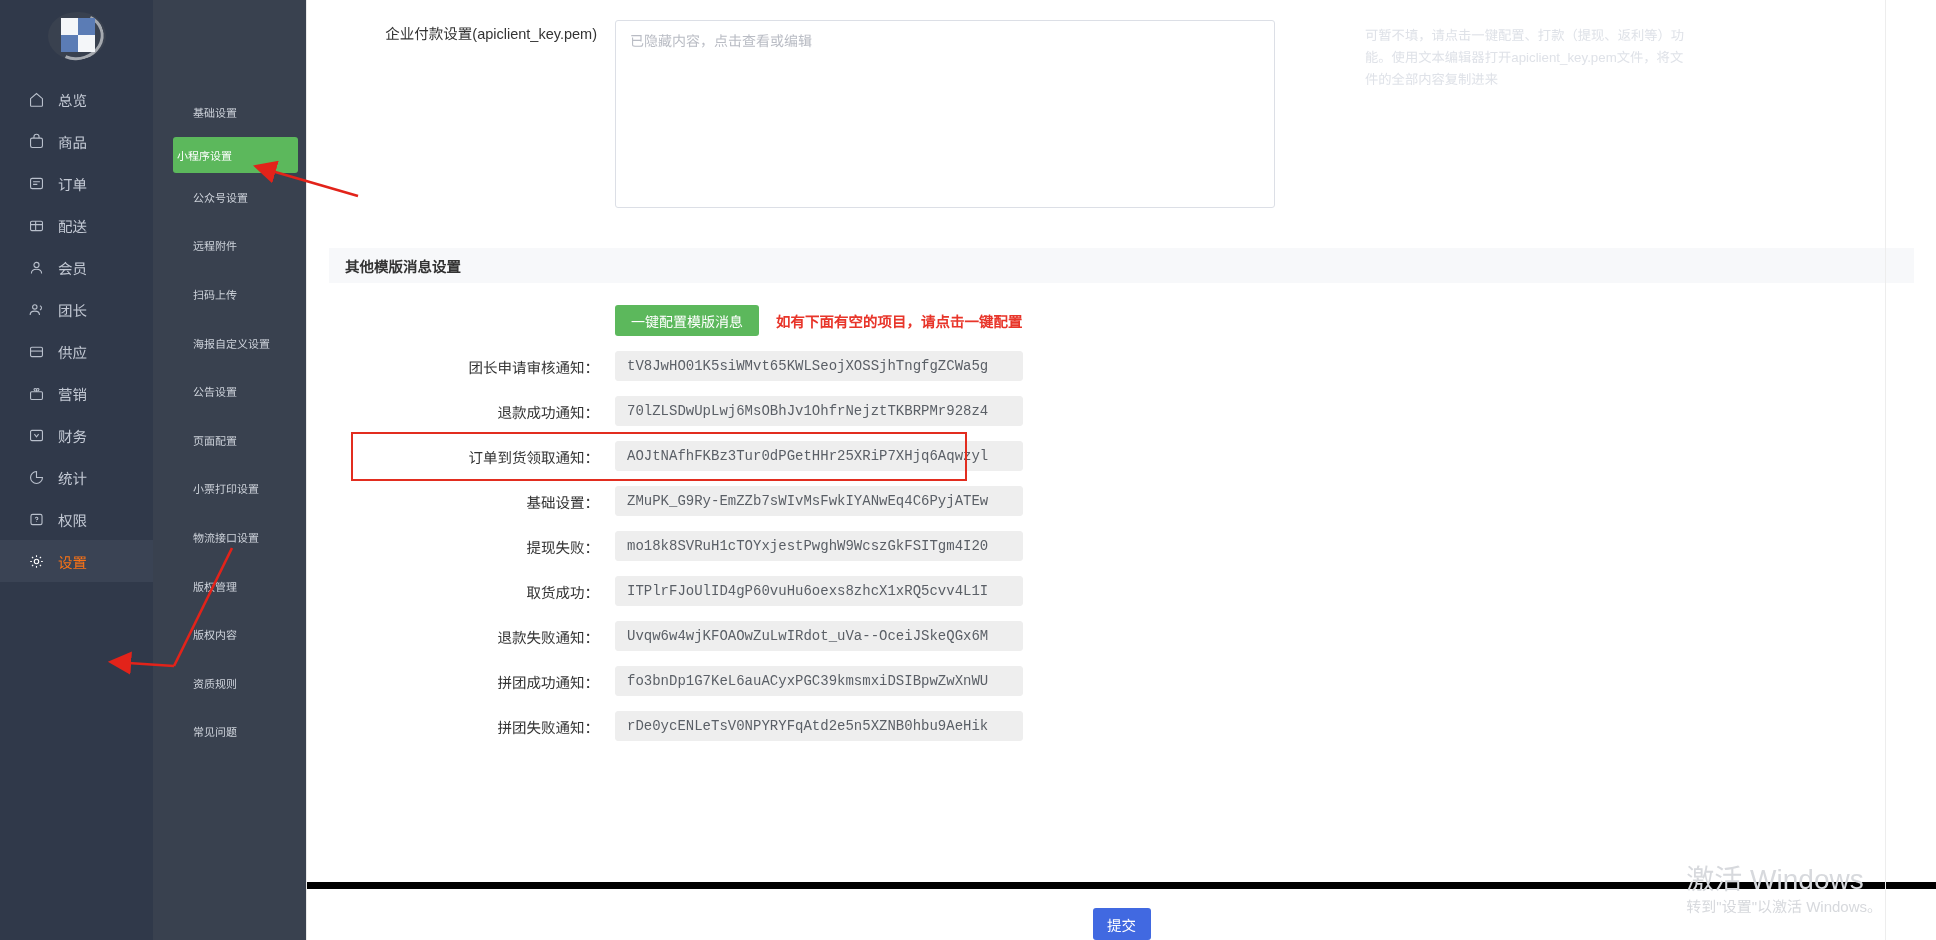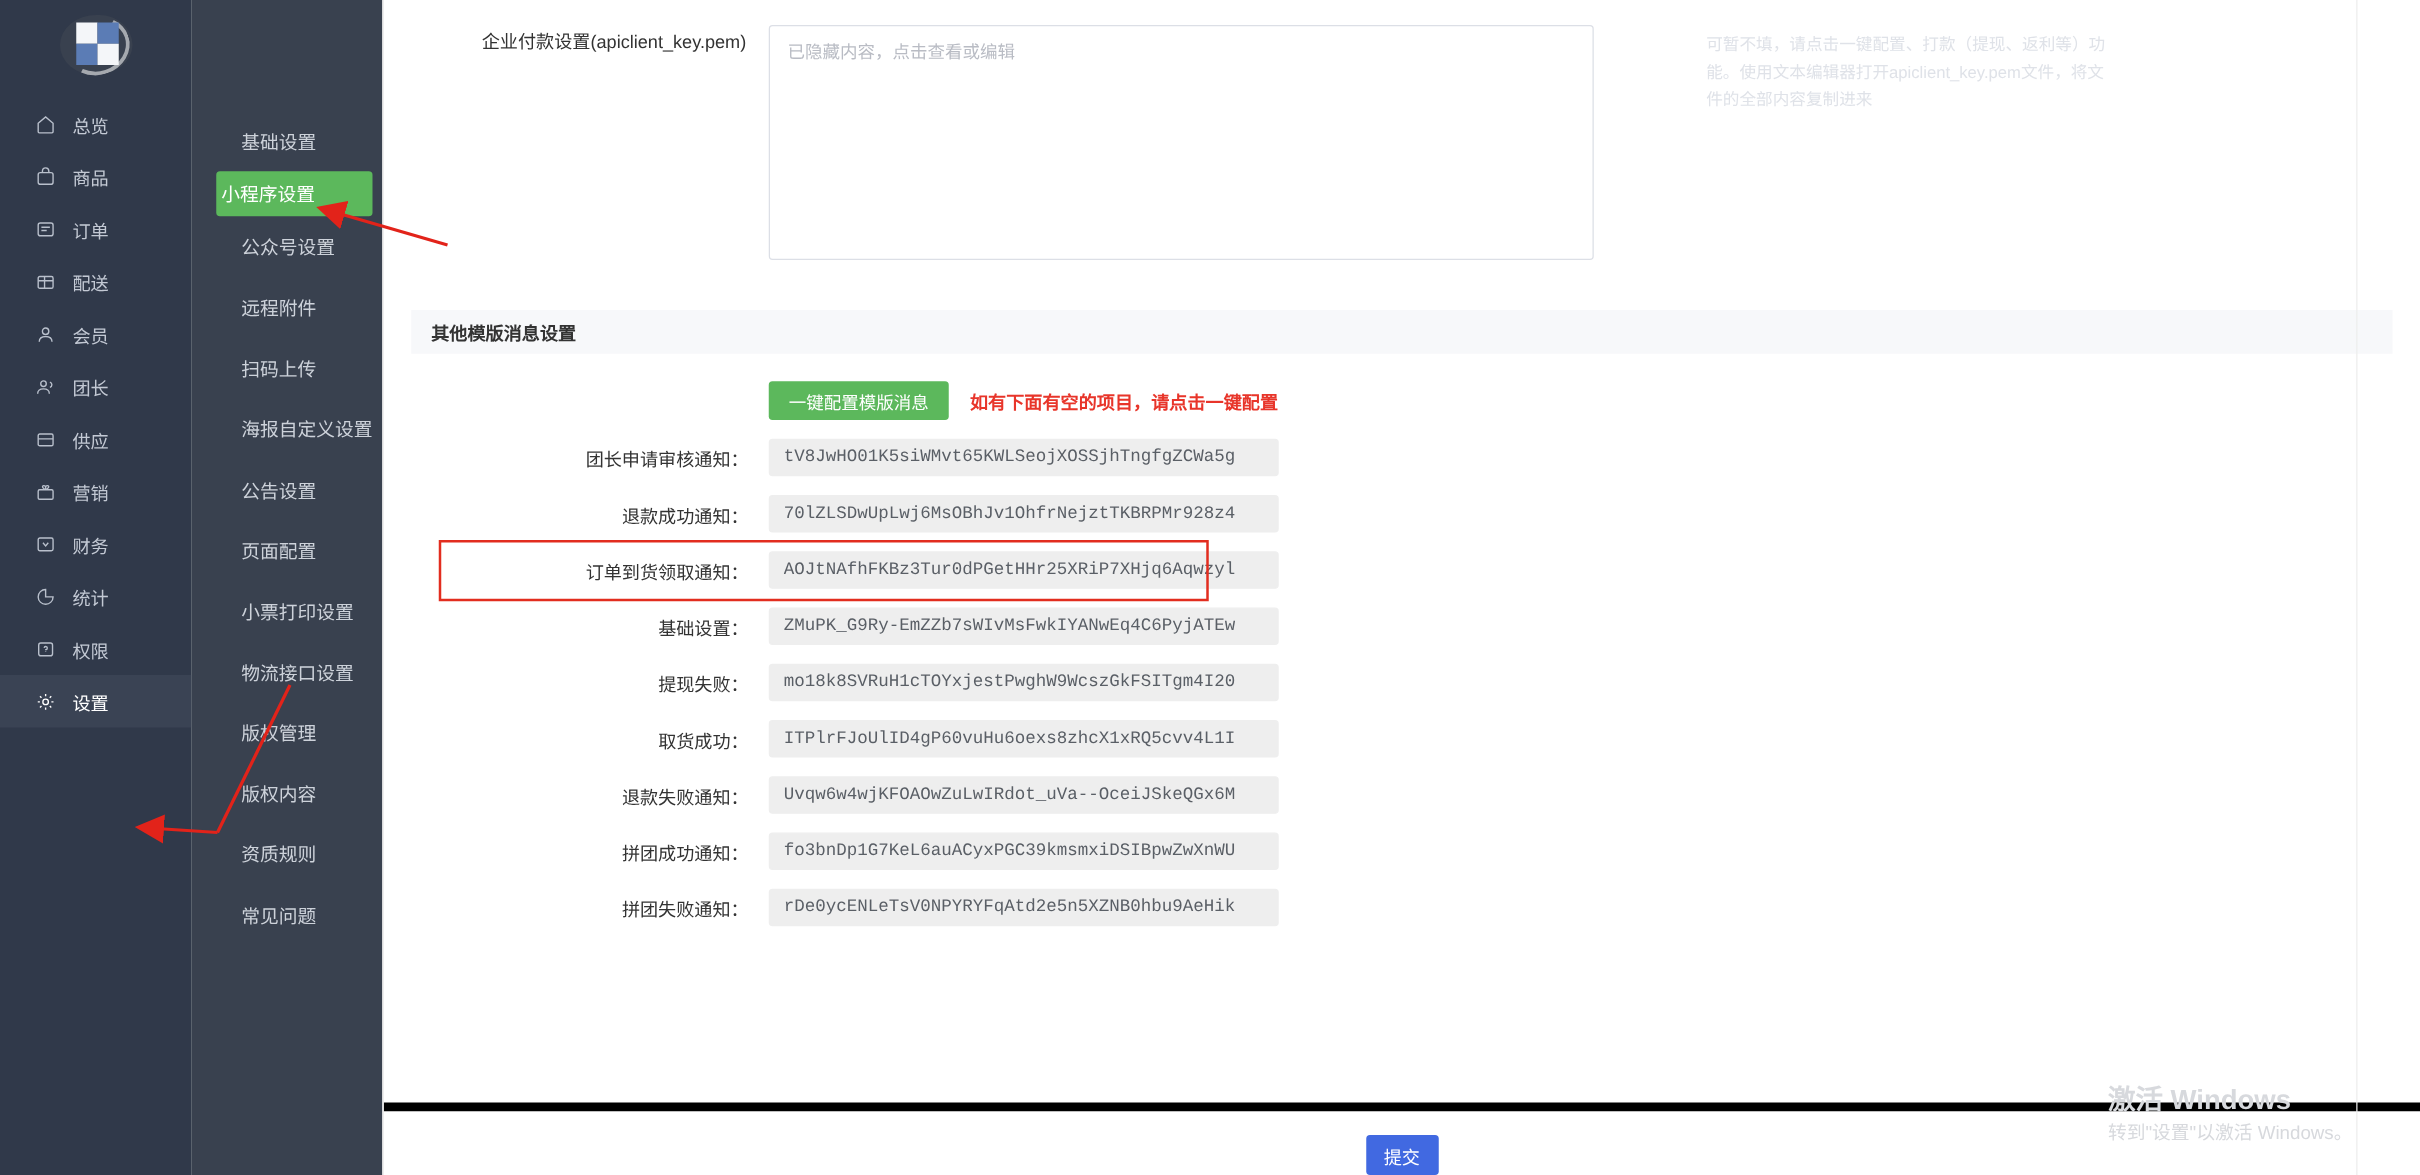--- a/index.html
+++ b/index.html
@@ -82,40 +82,40 @@
   }
   .nav-item .ico {
     width: 17px; height: 17px;
     display: inline-flex; align-items: center; justify-content: center;
     color: #b9c0cc;
     flex: 0 0 17px;
   }
   .nav-item .ico svg { display: block; }
   .nav-item.active {
     background: #3a4354;
-    color: #ffffff;
+    color: #f97316;
   }
   .nav-item.active .ico { color: #ffffff; }
 
   
   .sidebar-secondary {
     width: 153px;
     height: 940px;
     background: #39414f;
     flex: 0 0 153px;
     padding-top: 88px;
     overflow: hidden;
   }
   .sub-item {
     height: 48.6px;
     display: flex;
     align-items: center;
     padding-left: 40px;
     color: #cdd2da;
-    font-size: 15px;
+    font-size: 11px;
     cursor: pointer;
     user-select: none;
   }
   .sub-item.active {
     background: #5cb85c;
     color: #ffffff;
     margin: 0 8px 0 20px;
     padding-left: 4px;
     border-radius: 3px;
     height: 36px;
@@ -288,21 +288,21 @@
   .watermark {
     position: absolute;
     right: 54px;
     bottom: 22px;
     text-align: left;
     color: #d7d9dd;
     z-index: 30;
     pointer-events: none;
     font-family: "Liberation Sans", sans-serif;
   }
-  .watermark .wm-title { font-size: 22px; line-height: 32px; font-weight: 700; }
+  .watermark .wm-title { font-size: 28px; line-height: 32px; font-weight: 400; }
   .watermark .wm-sub { font-size: 15px; line-height: 22px; }
 
   .edge-line {
     position: absolute;
     right: 50px; top: 0; bottom: 0;
     width: 1px;
     background: #ededed;
     z-index: 5;
   }
 </style>

